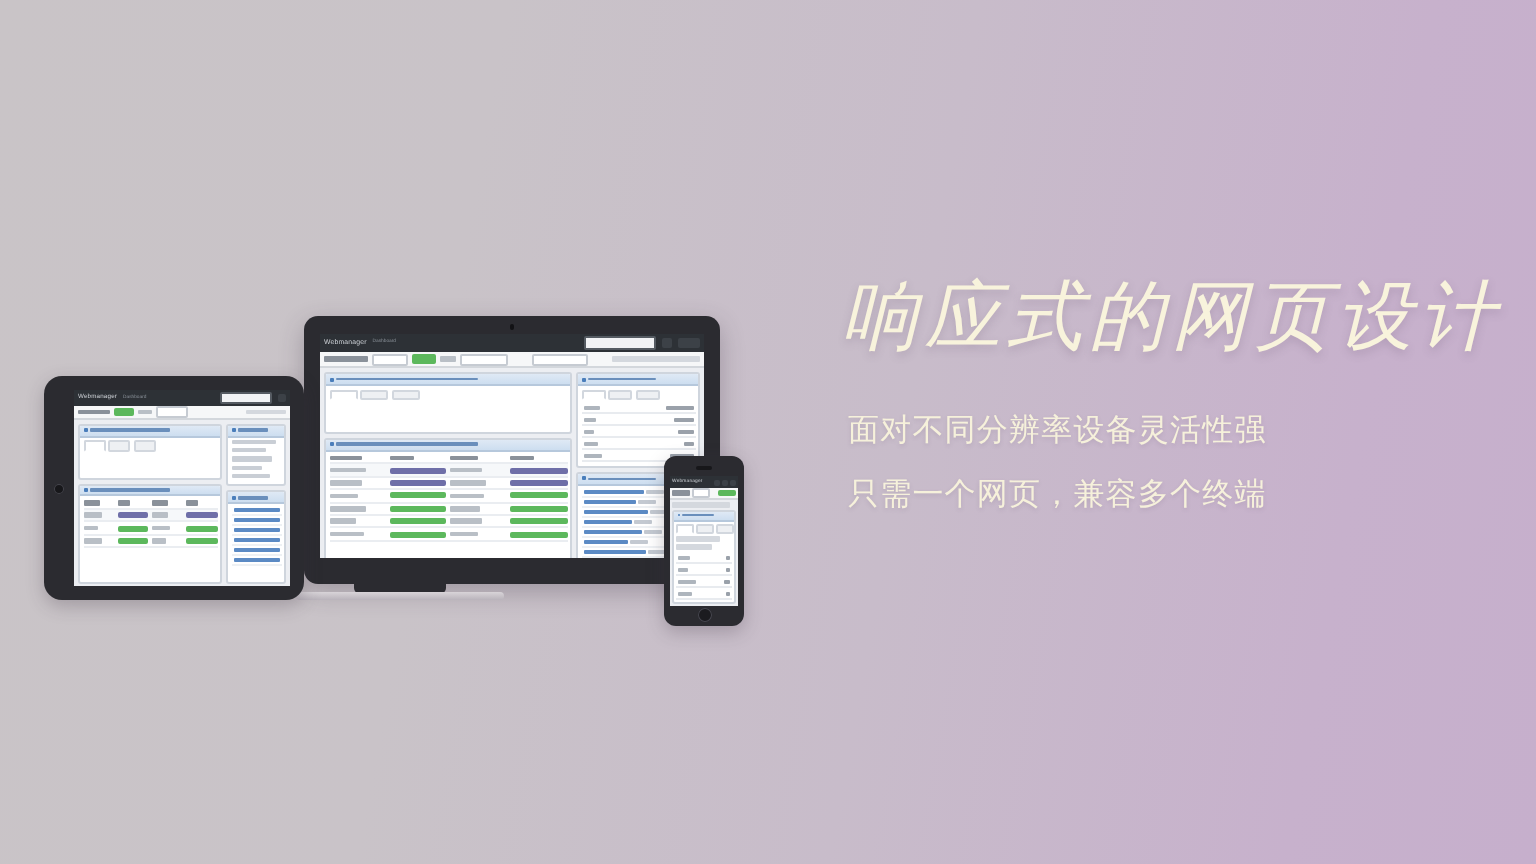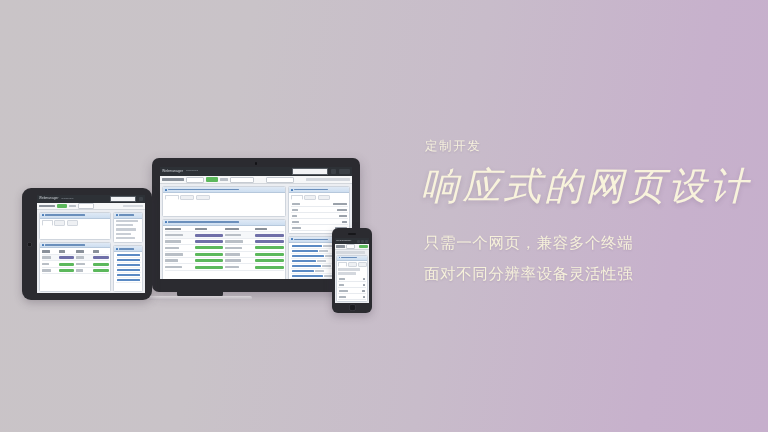--- a/index.html
+++ b/index.html
@@ -831,19 +831,18 @@
                 </div>
             </div>
           </div>
         </div>
       </div>
     </div>
 
   </div>
 
   <div id="copy">
-    <div id="eyebrow">定制开发</div>
     <div id="headline">响应式的网页设计</div>
+    <div class="sub">面对不同分辨率设备灵活性强</div>
     <div class="sub">只需一个网页，兼容多个终端</div>
-    <div class="sub">面对不同分辨率设备灵活性强</div>
   </div>
 
 </div>
 
 </body></html>

